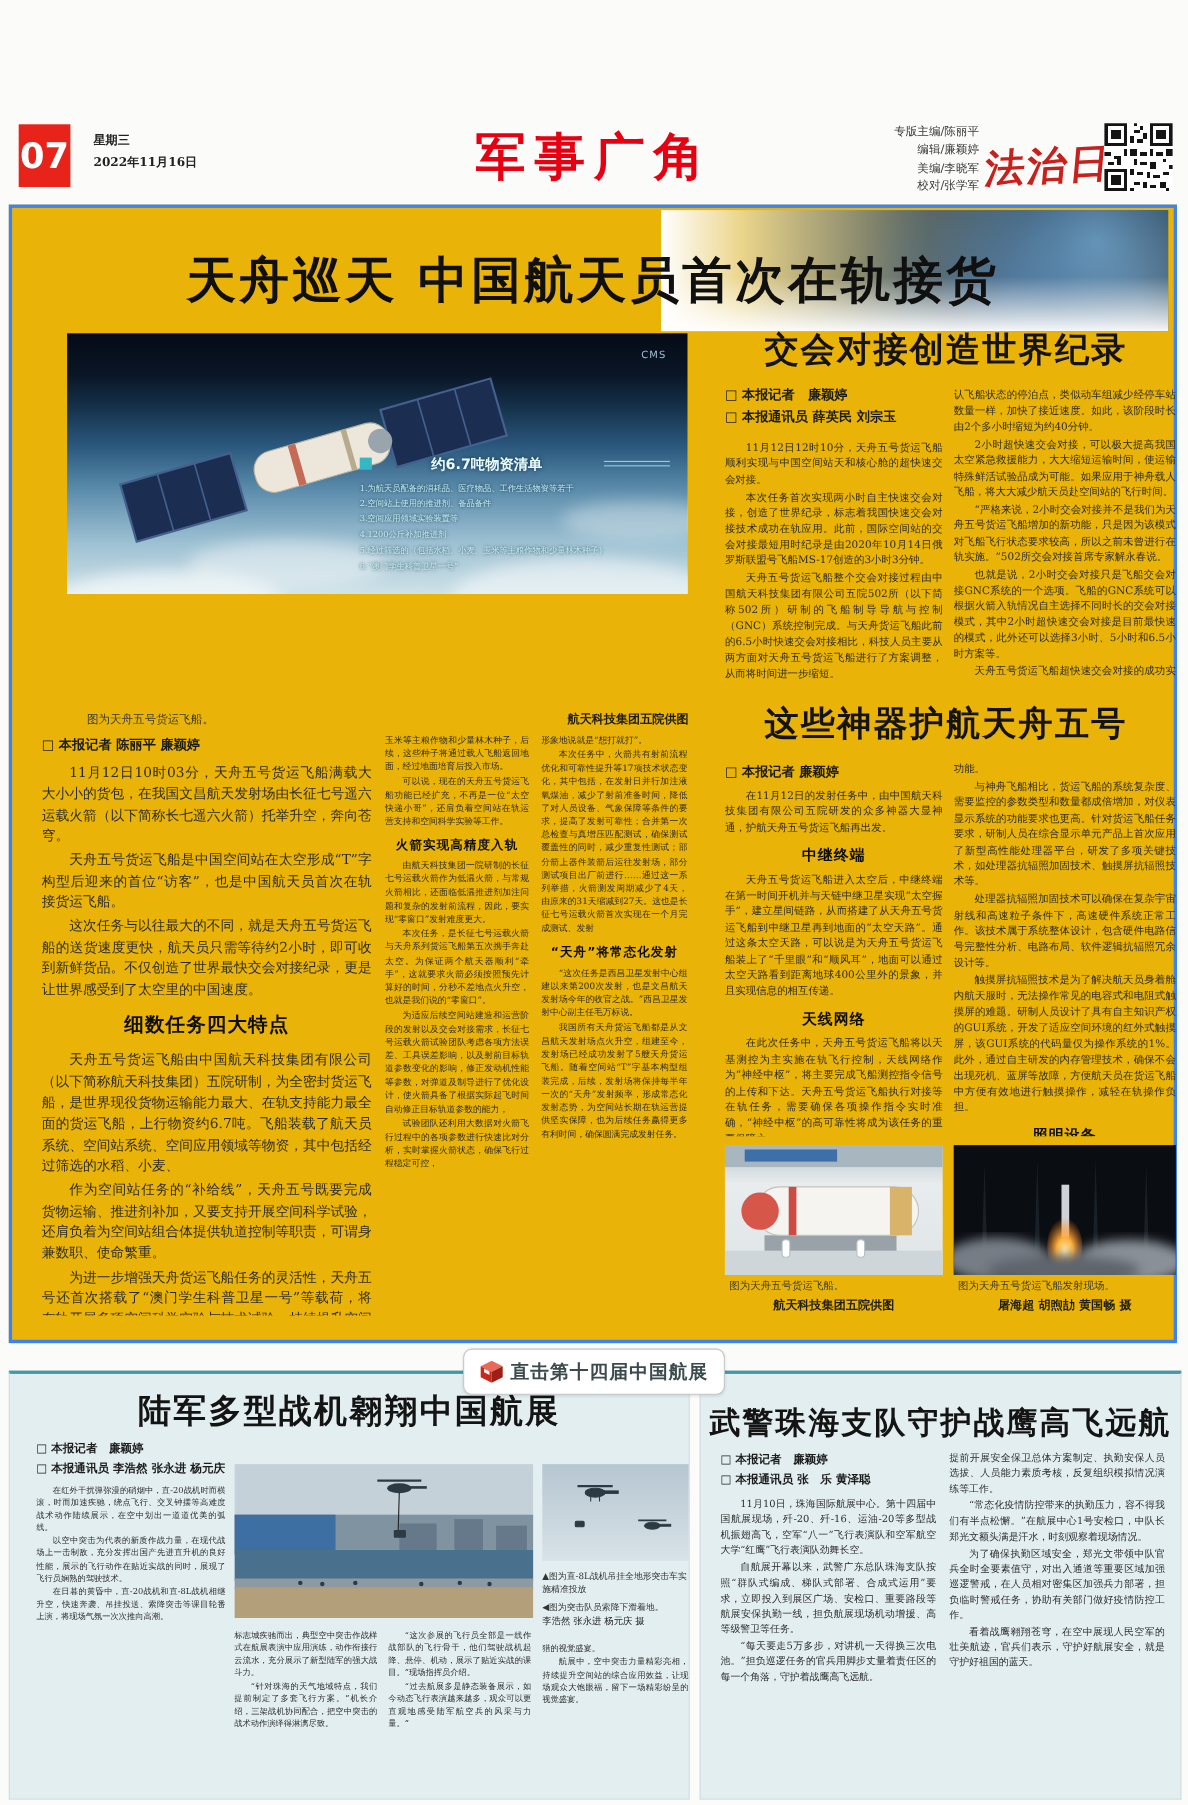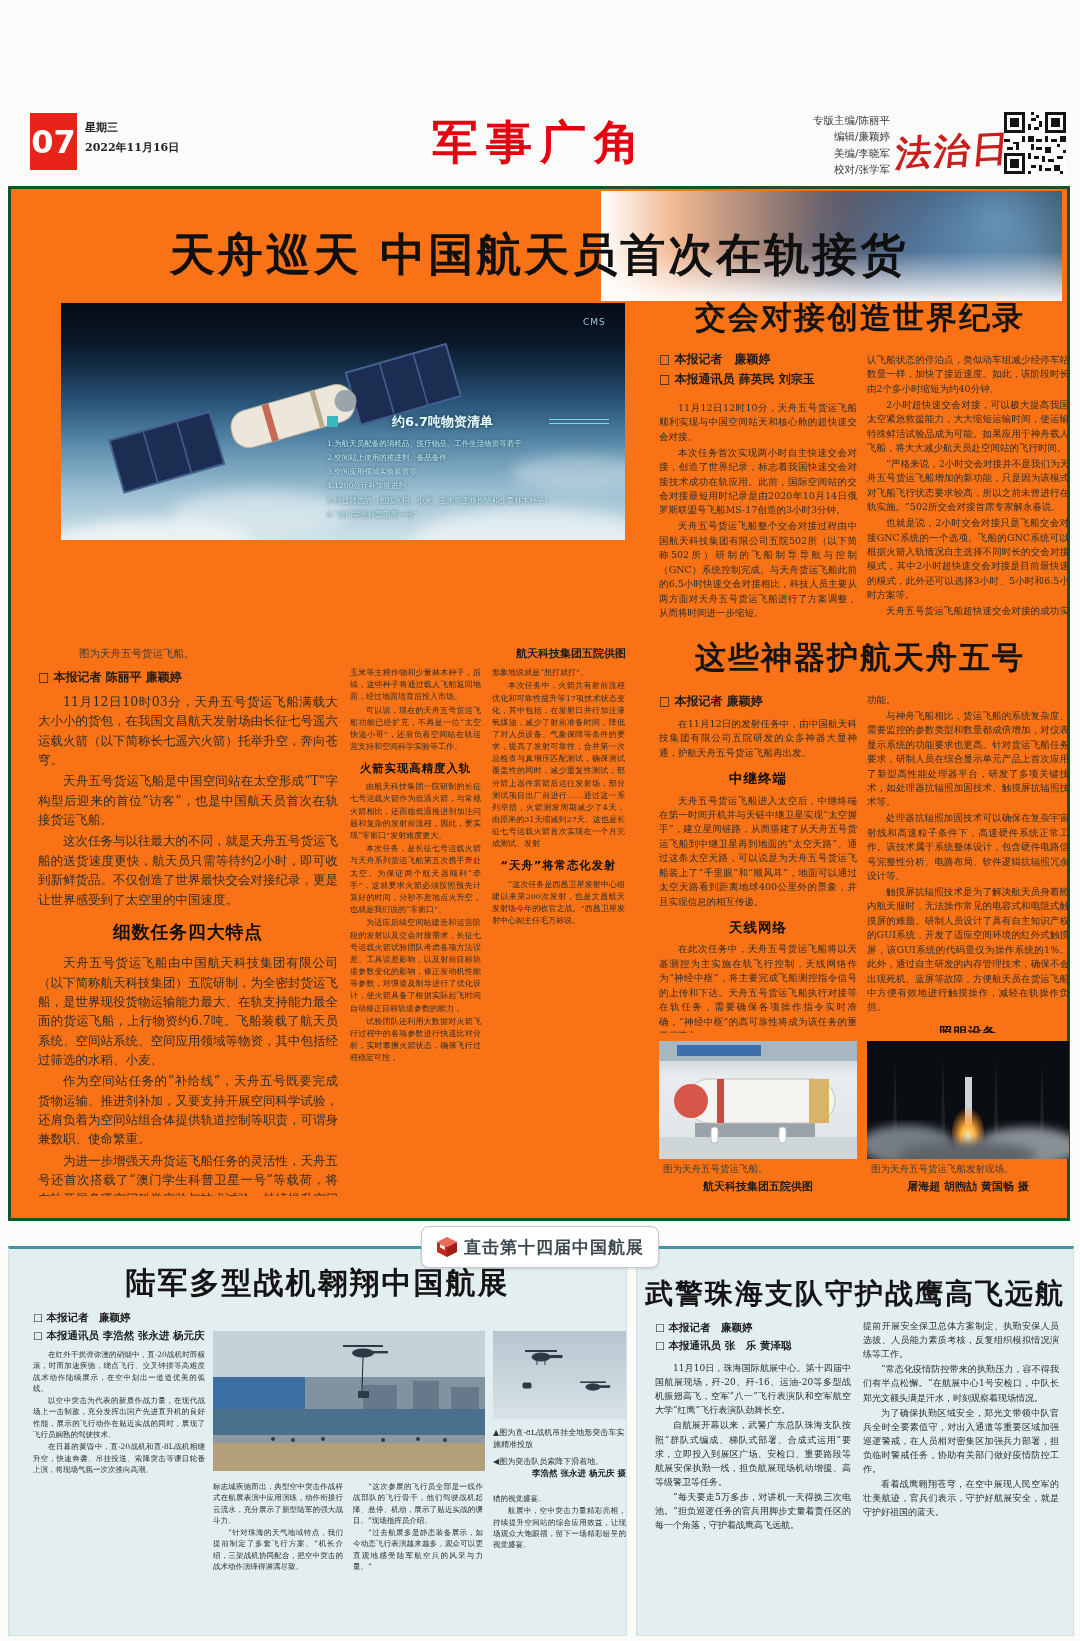--- a/index.html
+++ b/index.html
@@ -8,21 +8,21 @@
   .abs{position:absolute;}
   .sans{font-family:"DejaVu Sans","Liberation Sans",sans-serif;}
   
   .pagenum{background:#e8231a;color:#fff;font-weight:bold;font-size:32px;display:flex;align-items:center;justify-content:center;}
   .hdate{font-size:11px;color:#222;line-height:1.8;font-weight:bold;}
   .section-title{font-size:46px;font-weight:900;color:#e60012;letter-spacing:8px;white-space:nowrap;}
   .credits{font-size:10.5px;color:#3a3a3a;text-align:right;line-height:1.55;}
   .masthead{font-size:36px;font-weight:900;color:#c8201d;transform:skewX(-8deg) rotate(-3deg);letter-spacing:2px;white-space:nowrap;}
   .hairline{height:1px;background:#b9b9b9;}
   
-  .mainbox{border:3px solid #14532d;background:#f97316;}
+  .mainbox{border:3px solid #3b82f6;background:#eab308;}
   .spacebg{background:
      radial-gradient(circle at 86% 25%, rgba(140,210,255,.55), transparent 38%),
      radial-gradient(circle at 68% 75%, rgba(90,150,220,.40), transparent 42%),
      radial-gradient(circle at 95% 80%, rgba(200,230,255,.35), transparent 30%),
      linear-gradient(90deg, #ffffff 0%, rgba(235,240,246,.55) 16%, rgba(60,90,130,.75) 48%, rgba(12,28,54,.96) 78%, #071425 100%);}
   .spacebg:after{content:"";position:absolute;inset:0;background:linear-gradient(180deg, transparent 55%, rgba(255,255,255,.95) 100%);}
   .main-headline{font-size:45px;font-weight:900;color:#101010;letter-spacing:3px;text-align:center;white-space:nowrap;}
   .art-headline{font-weight:900;color:#141414;text-align:center;letter-spacing:2px;white-space:nowrap;}
   .byline{font-weight:bold;font-size:12px;color:#1c1c1c;line-height:1.7;}
   .col{text-align:justify;overflow:hidden;color:#2d2d2d;}
@@ -44,29 +44,29 @@
      font-weight:bold;font-size:13px;color:#eafcff;text-shadow:0 0 4px rgba(0,40,60,.8);gap:48px;}
   .manifest .msq{width:11px;height:11px;background:#35b8c4;margin-right:6px;flex:none;}
   .manifest .mline{flex:1;height:3px;border-top:1px solid #7fd8e0;border-bottom:1px solid #7fd8e0;margin-left:8px;}
   .manifest ul{margin:6px 0 0;padding:0;list-style:none;font-size:7.5px;line-height:1.9;color:#bfeef2;text-shadow:0 0 3px rgba(0,30,50,.9);}
   
   .banner{background:#fff;border:1.5px solid #c2c8ca;border-radius:8px;display:flex;align-items:center;justify-content:center;
           box-shadow:0 1px 3px rgba(0,0,0,.12);}
   .banner .blabel{font-family:"DejaVu Sans","Liberation Sans",sans-serif;font-weight:bold;font-size:17px;color:#3c4a4e;letter-spacing:1px;margin-left:6px;}
   .panel{background:#e3eef1;border-top:3px solid #4596a6;border-left:1px solid #cfdfe3;border-right:1px solid #cfdfe3;border-bottom:1px solid #cfdfe3;}
   .smallcap{font-size:8px;color:#333;line-height:1.55;}
-  .smallcredit{font-weight:bold;font-size:8.5px;color:#1d1d1d;text-align:right;}
+  .smallcredit{font-weight:normal;font-size:8.5px;color:#1d1d1d;}
   .cms{font-family:"DejaVu Sans","Liberation Sans",sans-serif;font-size:9px;color:#9fc4d8;letter-spacing:1px;}
 </style>
 </head>
 <body>
 
 <div id="page">
 
-  <div class="abs pagenum sans" style="left:30px;top:113px;width:47px;height:57px;">07</div>
+  <div class="abs pagenum sans" style="left:17px;top:113px;width:47px;height:57px;">07</div>
   <div class="abs hdate" style="left:85px;top:118px;">
     <div>星期三</div>
     <div>2022年11月16日</div>
   </div>
   <div class="abs section-title" style="left:50%;top:112px;transform:translateX(-50%);">军事广角</div>
   <div class="abs credits" style="left:770px;top:112px;width:120px;">
       <div>专版主编/陈丽平</div>
       <div>编辑/廉颖婷</div>
       <div>美编/李晓军</div>
       <div>校对/张学军</div>
@@ -192,20 +192,21 @@
         <p>由航天科技集团一院研制的长征七号运载火箭作为低温火箭，与常规火箭相比，还面临低温推进剂加注问题和复杂的发射前流程，因此，要实现“零窗口”发射难度更大。</p>
         <p>本次任务，是长征七号运载火箭与天舟系列货运飞船第五次携手奔赴太空。为保证两个航天器顺利“牵手”，这就要求火箭必须按照预先计算好的时间，分秒不差地点火升空，也就是我们说的“零窗口”。</p>
         <p>为适应后续空间站建造和运营阶段的发射以及交会对接需求，长征七号运载火箭试验团队考虑各项方法误差、工具误差影响，以及射前目标轨道参数变化的影响，修正发动机性能等参数，对弹道及制导进行了优化设计，使火箭具备了根据实际起飞时间自动修正目标轨道参数的能力，</p>
         <p>试验团队还利用大数据对火箭飞行过程中的各项参数进行快速比对分析，实时掌握火箭状态，确保飞行过程稳定可控，</p>
       </div>
     <div class="abs col fz8" style="left:481px;top:478px;width:133px;height:530px;">
         <p class="flush">形象地说就是“想打就打”。</p>
         <p>本次任务中，火箭共有射前流程优化和可靠性提升等17项技术状态变化，其中包括，在发射日并行加注液氧煤油，减少了射前准备时间，降低了对人员设备、气象保障等条件的要求，提高了发射可靠性；合并第一次总检查与真增压匹配测试，确保测试覆盖性的同时，减少重复性测试；部分箭上器件装箭后运往发射场，部分测试项目出厂前进行……通过这一系列举措，火箭测发周期减少了4天，由原来的31天缩减到27天。这也是长征七号运载火箭首次实现在一个月完成测试、发射</p>
         <div class="subhead">“天舟”将常态化发射</div>
         <p>“这次任务是西昌卫星发射中心组建以来第200次发射，也是文昌航天发射场今年的收官之战。”西昌卫星发射中心副主任毛万标说。</p>
+        <p>我国所有天舟货运飞船都是从文昌航天发射场点火升空，组建至今，发射场已经成功发射了5艘天舟货运飞船。随着空间站“T”字基本构型组装完成，后续，发射场将保持每半年一次的“天舟”发射频率，形成常态化发射态势，为空间站长期在轨运营提供坚实保障，也为后续任务赢得更多有利时间，确保圆满完成发射任务。</p>
       </div>
 
     <div class="abs art-headline" style="left:640px;top:108px;width:418px;font-size:31px;">交会对接创造世界纪录</div>
     <div class="abs byline" style="left:648px;top:160px;">
       <div>□ 本报记者　廉颖婷</div>
       <div>□ 本报通讯员 薛英民 刘宗玉</div>
     </div>
     <div class="abs col fz95" style="left:648px;top:212px;width:198px;height:218px;">
         <p>11月12日12时10分，天舟五号货运飞船顺利实现与中国空间站天和核心舱的超快速交会对接。</p>
         <p>本次任务首次实现两小时自主快速交会对接，创造了世界纪录，标志着我国快速交会对接技术成功在轨应用。此前，国际空间站的交会对接最短用时纪录是由2020年10月14日俄罗斯联盟号飞船MS-17创造的3小时3分钟。</p>

